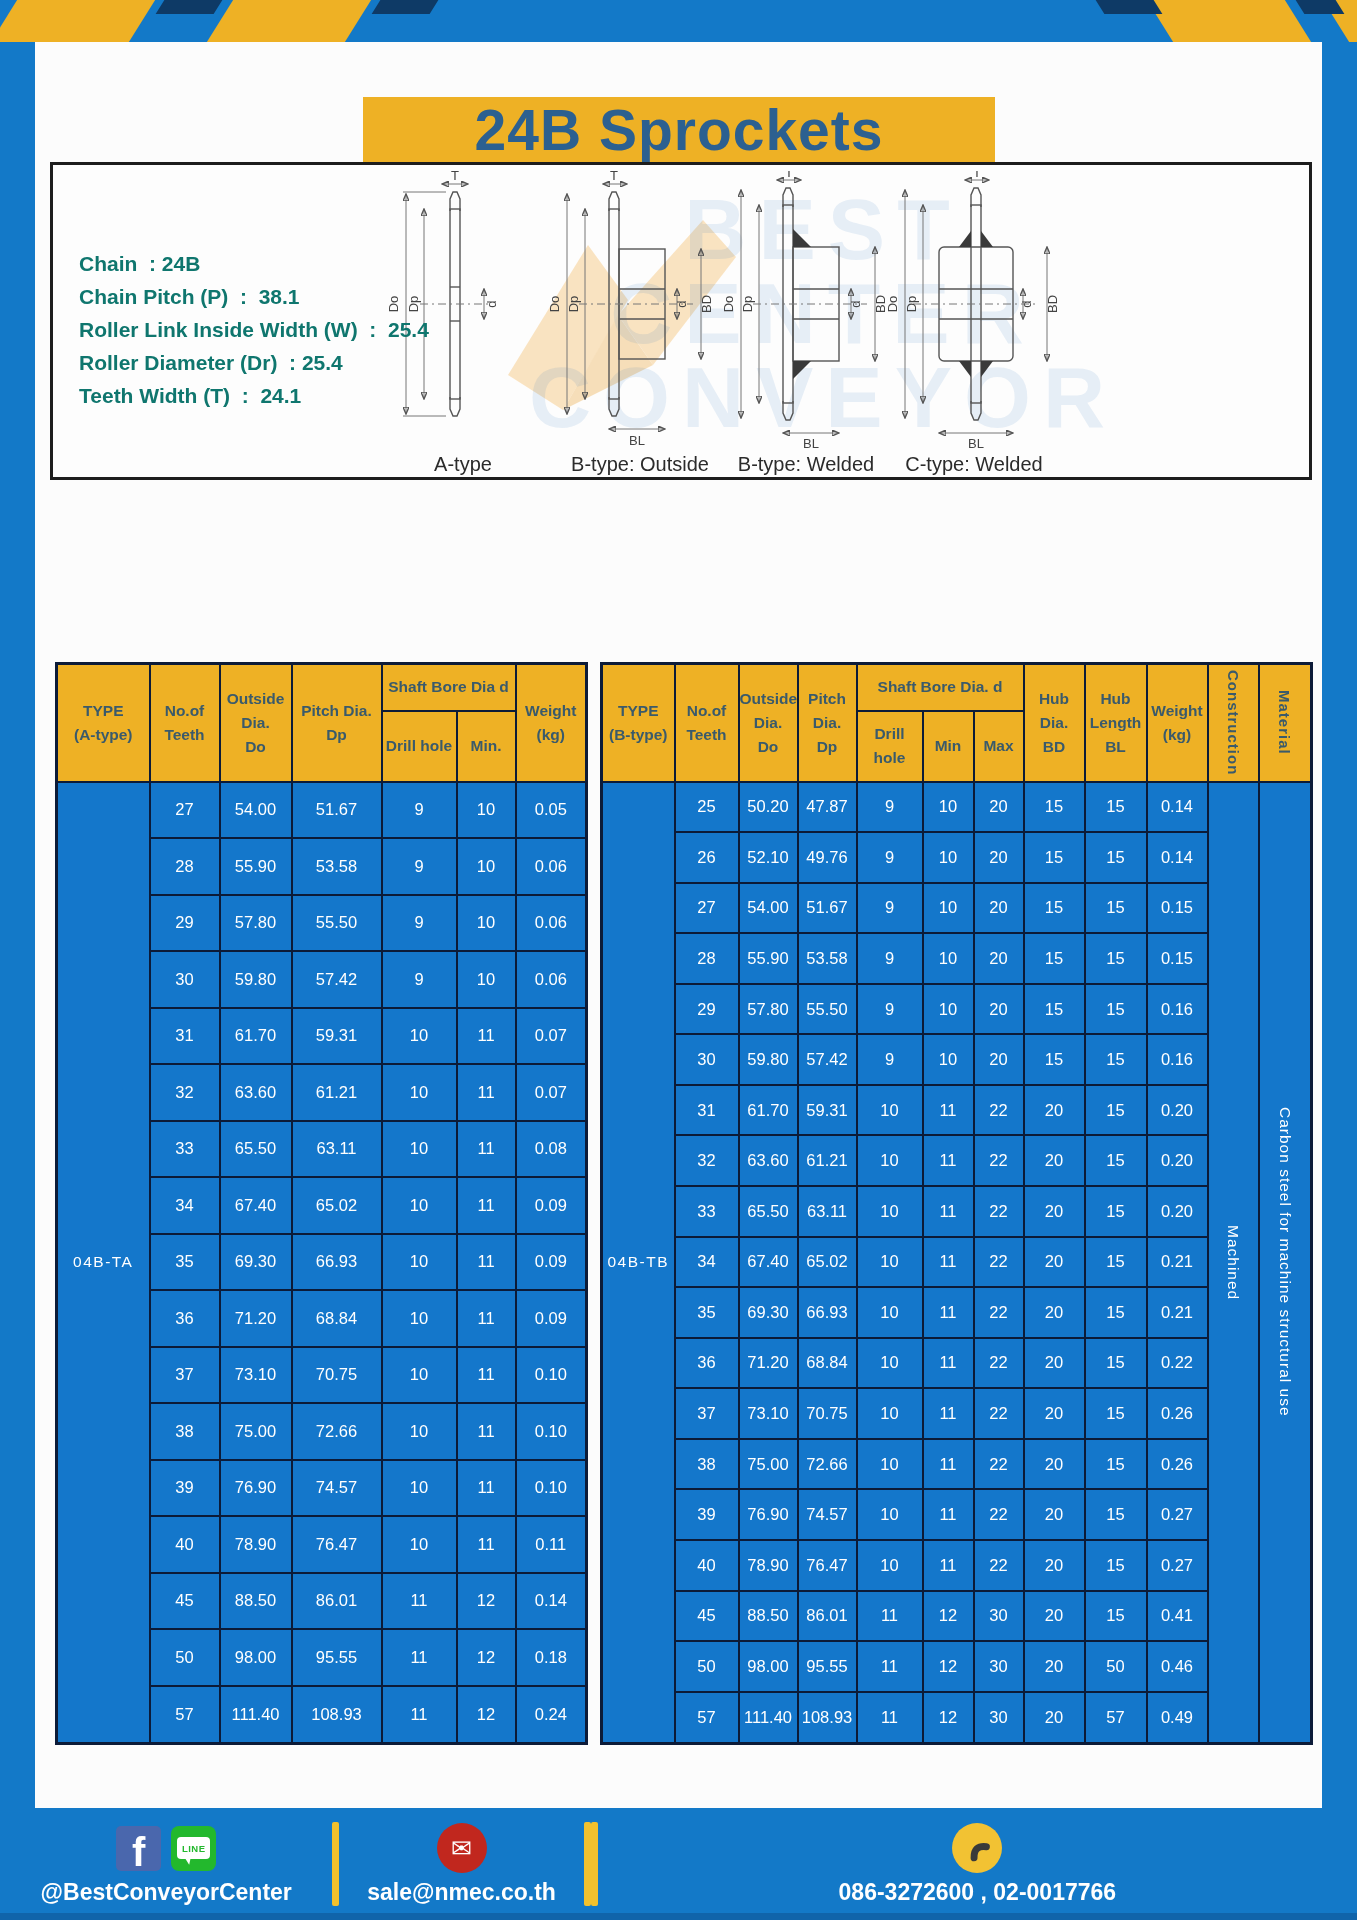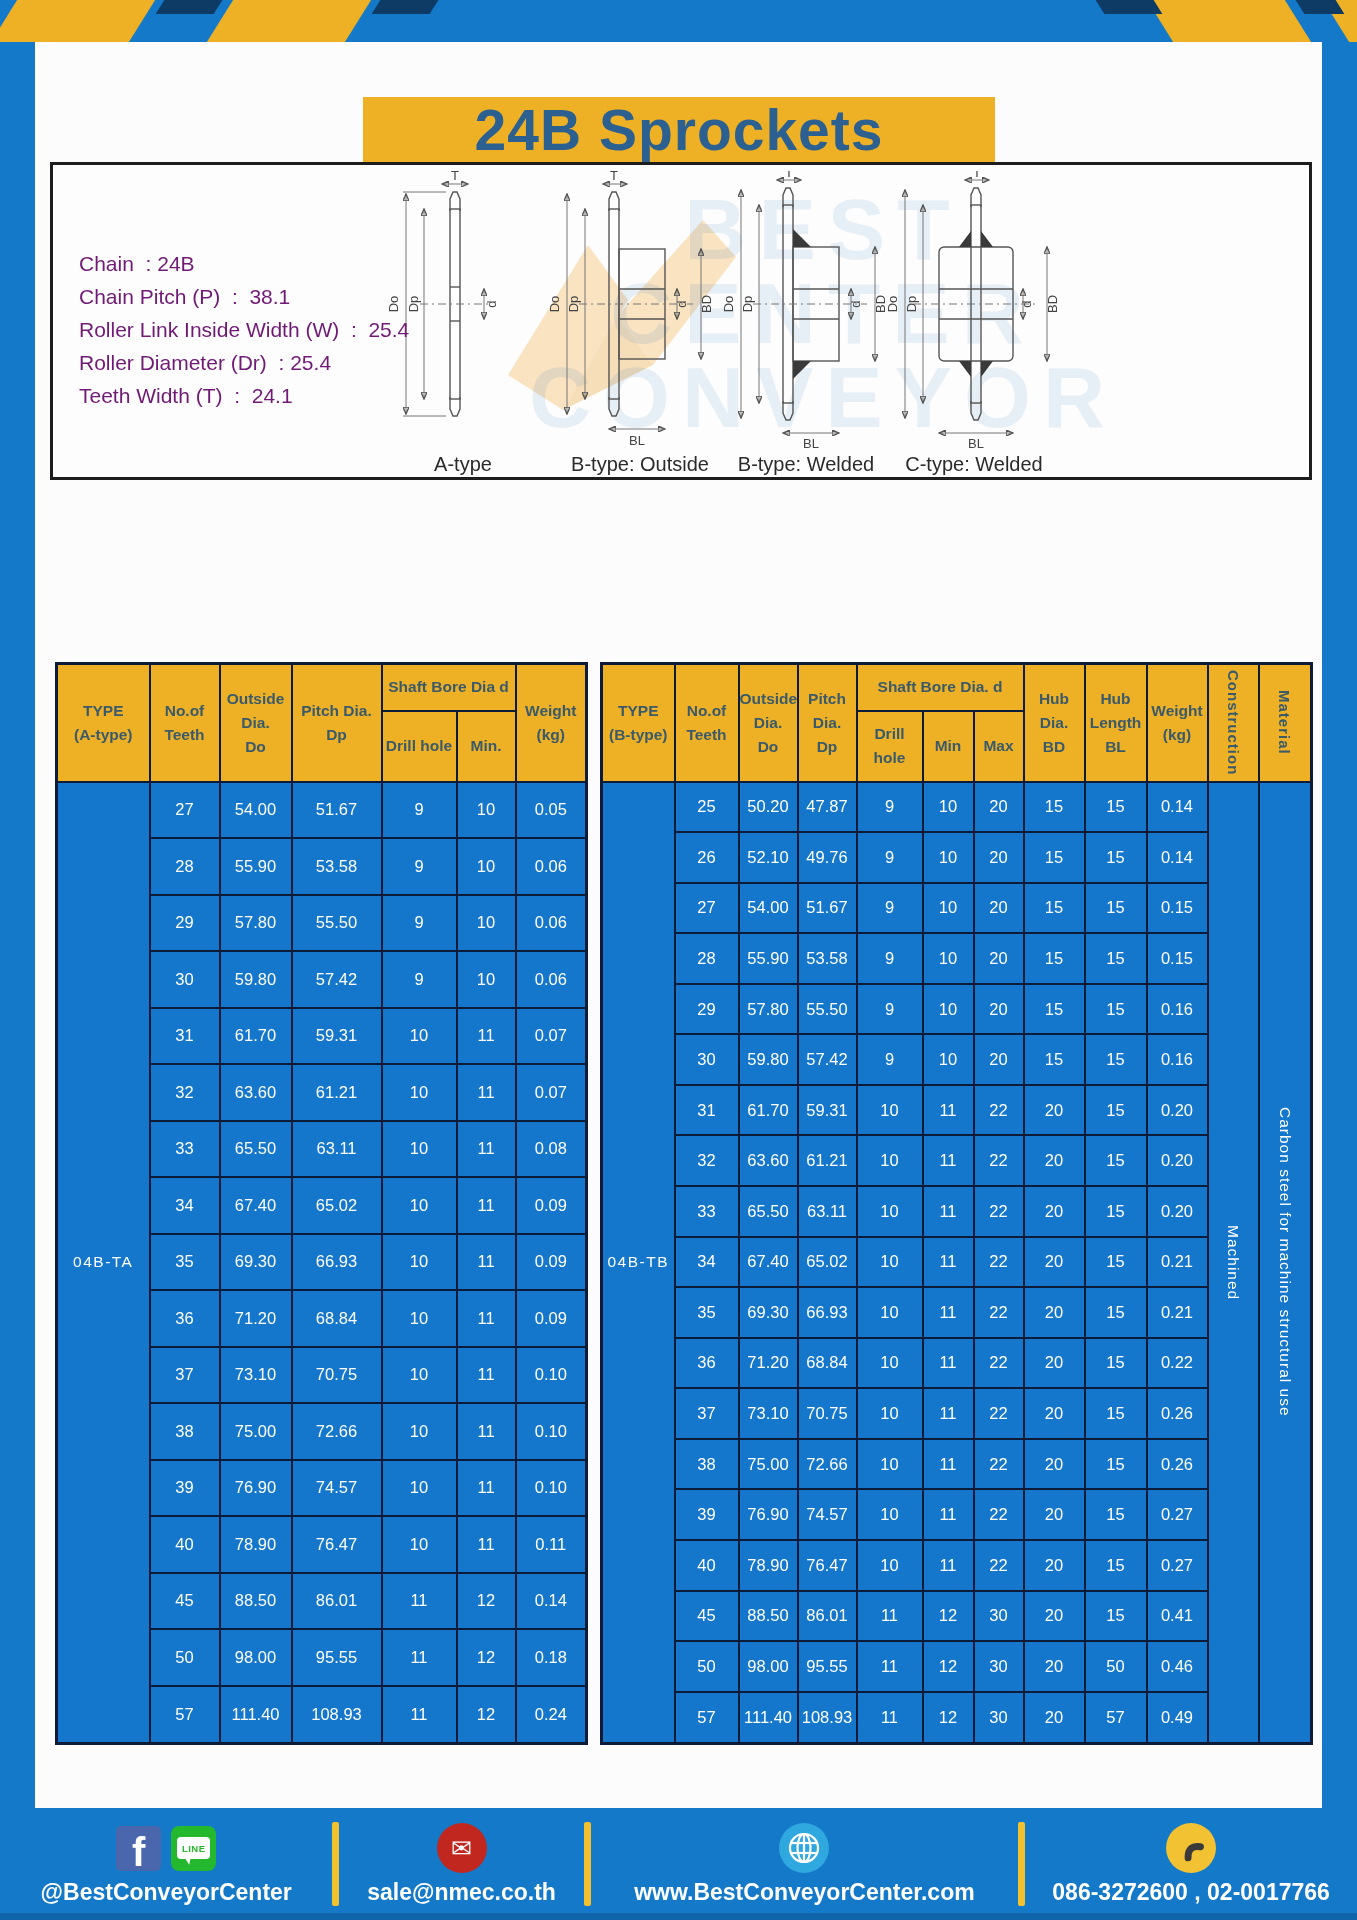--- a/index.html
+++ b/index.html
@@ -12,21 +12,21 @@
   .lft{transform:skewX(-32deg);}
   .rgt{transform:skewX(32deg);}
   
   #page{position:absolute;left:35px;top:42px;width:1287px;height:1766px;background:#FCFCFC;}
   
   #titleBox{position:absolute;left:328px;top:20px;width:632px;height:96px;background:#EEB125;display:flex;justify-content:center;margin-top:35px;}
   #titleBox h1{margin:0;font-size:57px;font-weight:700;color:#2C6090;letter-spacing:1px;}
   
   #specBox{position:absolute;left:15px;top:120px;width:1262px;height:318px;background:#FDFDFD;border:3px solid #1d1d1d;}
   #specLines{position:absolute;left:26px;top:82px;z-index:3;}
-  #specLines div{font-size:21px;font-weight:400;color:#701a75;line-height:33px;white-space:pre;}
+  #specLines div{font-size:21px;font-weight:700;color:#0f766e;line-height:33px;white-space:pre;}
   #wmark{position:absolute;left:400px;top:22px;width:740px;text-align:center;z-index:0;}
   #wmark div{font-size:86px;line-height:84px;font-weight:800;letter-spacing:12px;color:rgba(30,110,190,0.10);}
   #wlogo{position:absolute;left:415px;top:40px;z-index:0;opacity:.30;}
   .diag{position:absolute;top:6px;z-index:2;}
   .dcap{position:absolute;top:288px;width:190px;text-align:center;font-size:20px;color:#2b2b2b;z-index:2;}
   .diag line,.diag path,.diag rect{stroke:#555;stroke-width:1.4;fill:none;}
   .diag .dim{stroke:#777;stroke-width:1;}
   .diag text{font-size:13px;fill:#444;stroke:none;}
   .diag .solid{fill:#3a3a3a;stroke:none;}
   
@@ -664,34 +664,20 @@
     <div class="fdiv"></div>
     <div class="fsec" style="flex:0 0 18%;">
       <div class="icons">
           <div class="mail">
             <span>✉</span>
           </div>
         </div>
       <div class="flabel">sale@nmec.co.th</div>
     </div>
     <div class="fdiv"></div>
-    <div class="fsec" style="flex:0 0 31.5%;">
-      <div class="icons">
-        <div class="globe">
-          <svg width="36" height="36" viewBox="0 0 36 36" fill="none" stroke="#fff" stroke-width="2.2">
-            <circle cx="18" cy="18" r="14"></circle>
-            <ellipse cx="18" cy="18" rx="6.5" ry="14"></ellipse>
-            <line x1="4" y1="13" x2="32" y2="13"></line>
-              <line x1="4" y1="23" x2="32" y2="23"></line>
-            <line x1="18" y1="4" x2="18" y2="32"></line>
-          </svg>
-        </div>
-      </div>
-      <div class="flabel">www.BestConveyorCenter.com</div>
-    </div>
     <div class="fdiv"></div>
     <div class="fsec" style="flex:1 1 auto;">
       <div class="icons">
         <div class="phone">
           <svg width="36" height="36" viewBox="0 0 52 52">
             <path d="M14 34 Q26 20 38 34" stroke="#3a3a3a" stroke-width="10" stroke-linecap="round" fill="none" transform="rotate(-42 26 27)"></path>
           </svg>
         </div>
       </div>
       <div class="flabel">086-3272600 , 02-0017766</div>

